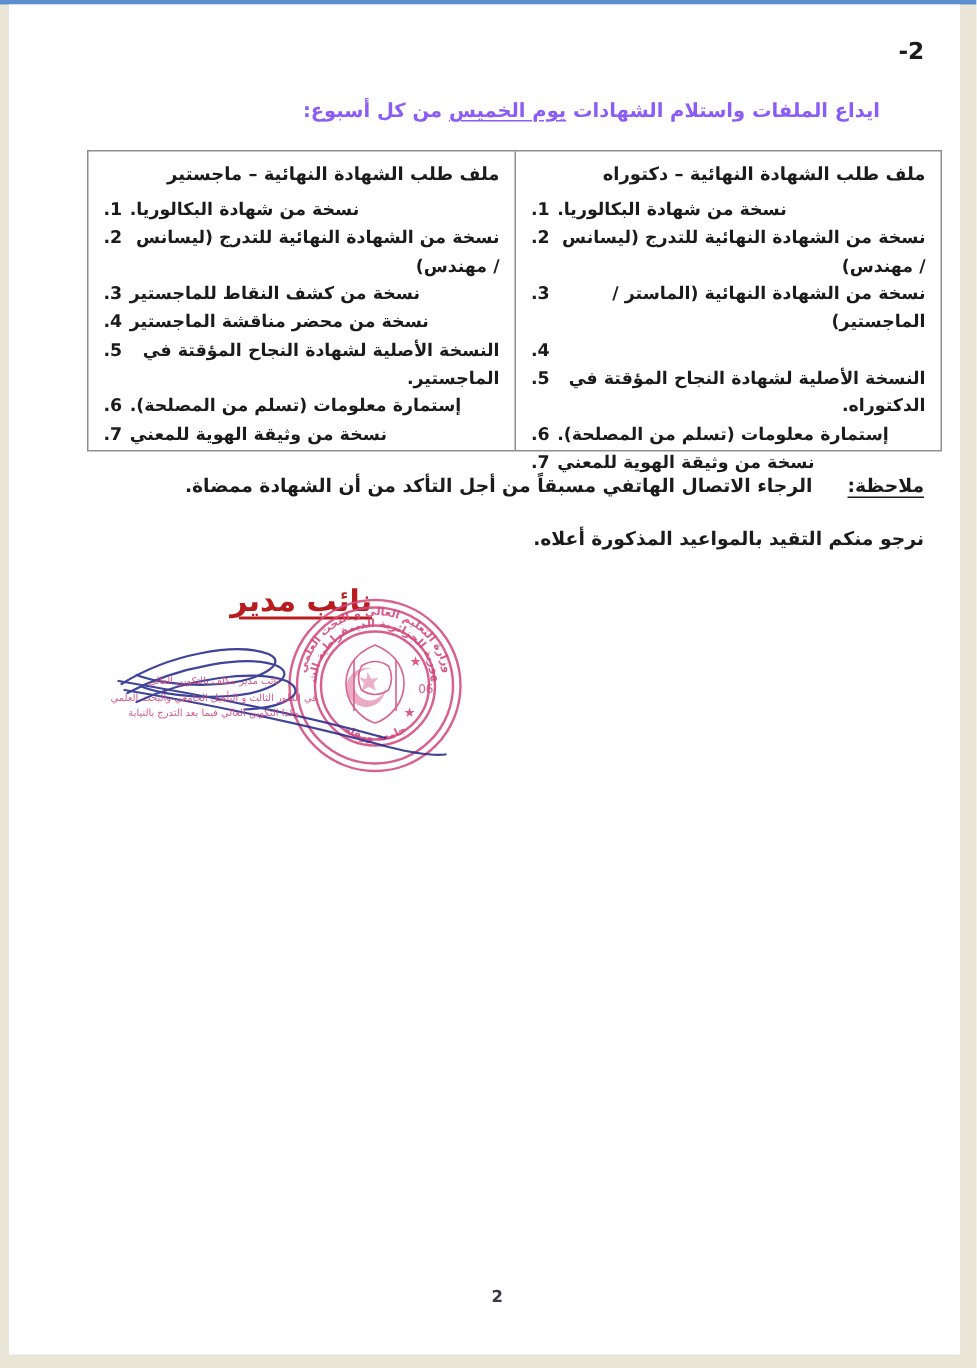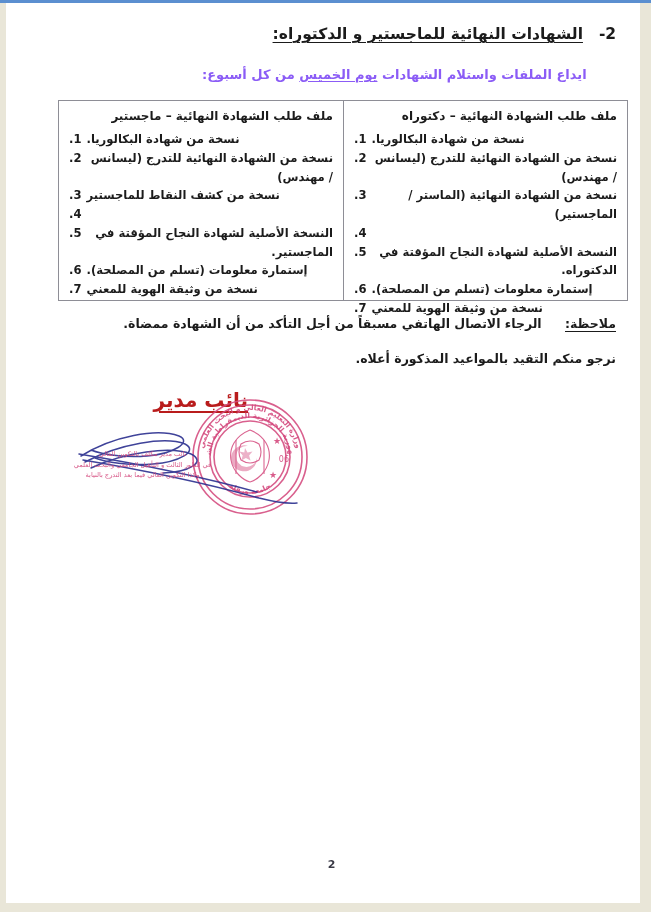--- a/index.html
+++ b/index.html
@@ -232,21 +232,20 @@
 </head>
 <body>
 
 <div id="top-rule"></div>
 
 <div id="page-sheet">
 
   <div class="header-block">
     <div class="heading-row">
       <span class="heading-num">2-</span>
-      <span class="heading-text">الشهادات النهائية للماجستير و الدكتوراه:</span>
     </div>
     <div class="subheading">
       <span>ايداع الملفات واستلام الشهادات </span><span class="u">يوم الخميس</span><span> من كل أسبوع:</span>
     </div>
   </div>
 
   <div id="req-table">
 
     <div class="tcol right-col">
       <div class="col-title">ملف طلب الشهادة النهائية – ماجستير</div>
@@ -258,20 +257,21 @@
         <li>
           <span class="li-num">2.</span>
           <span class="li-text">نسخة من الشهادة النهائية للتدرج (ليسانس / مهندس)</span>
         </li>
         <li>
           <span class="li-num">3.</span>
           <span class="li-text">نسخة من كشف النقاط للماجستير</span>
         </li>
         <li>
           <span class="li-num">4.</span>
+          <span class="li-text">نسخة من محضر مناقشة الماجستير</span>
         </li>
         <li>
           <span class="li-num">5.</span>
           <span class="li-text">النسخة الأصلية لشهادة النجاح المؤقتة في الماجستير.</span>
         </li>
         <li>
           <span class="li-num">6.</span>
           <span class="li-text">إستمارة معلومات (تسلم من المصلحة).</span>
         </li>
         <li>

